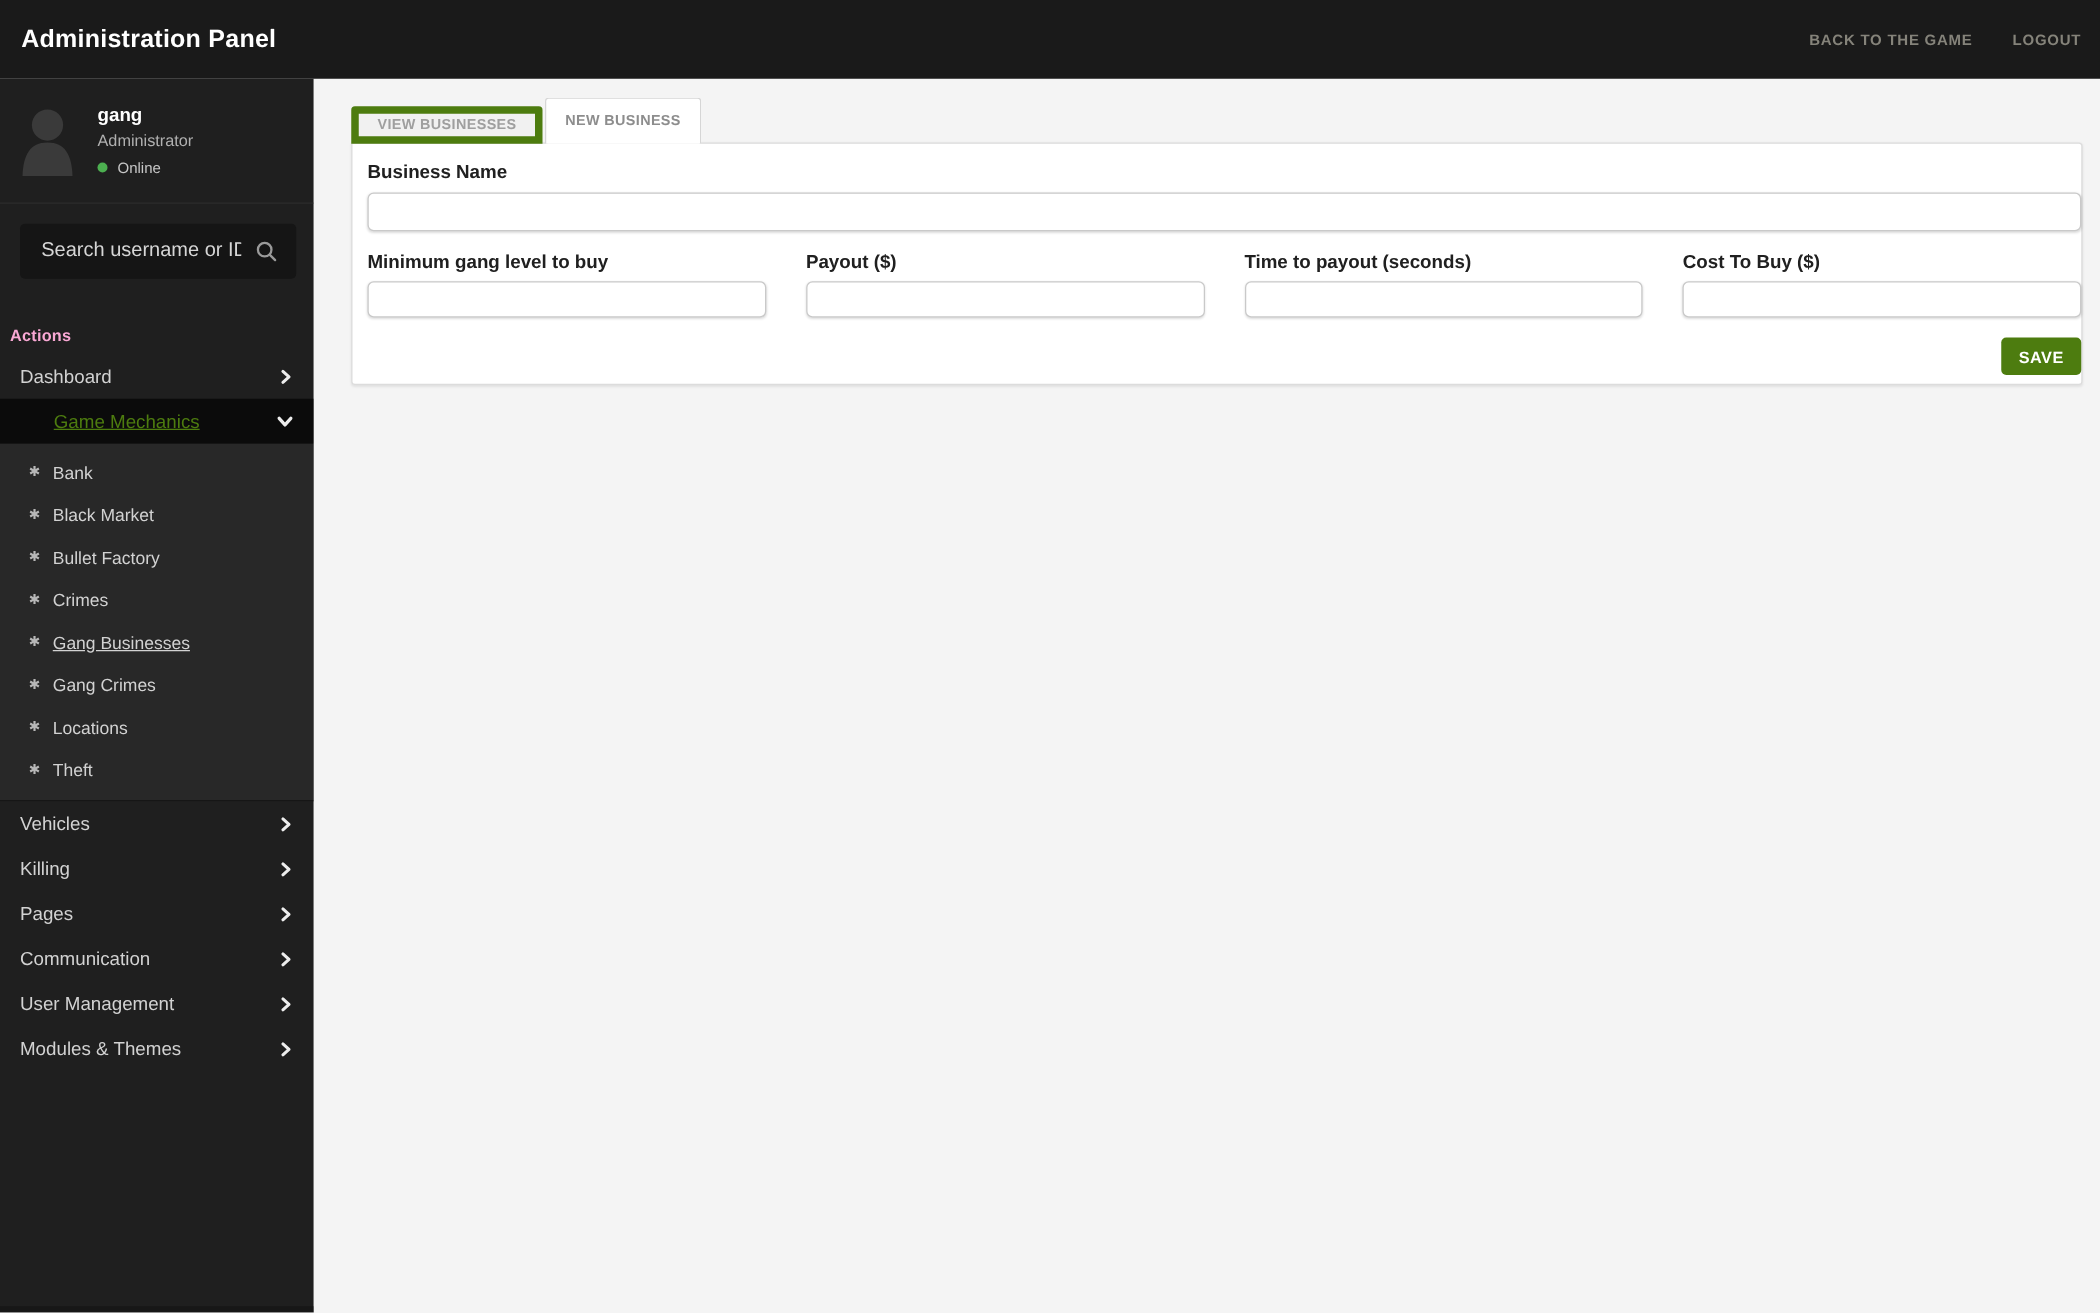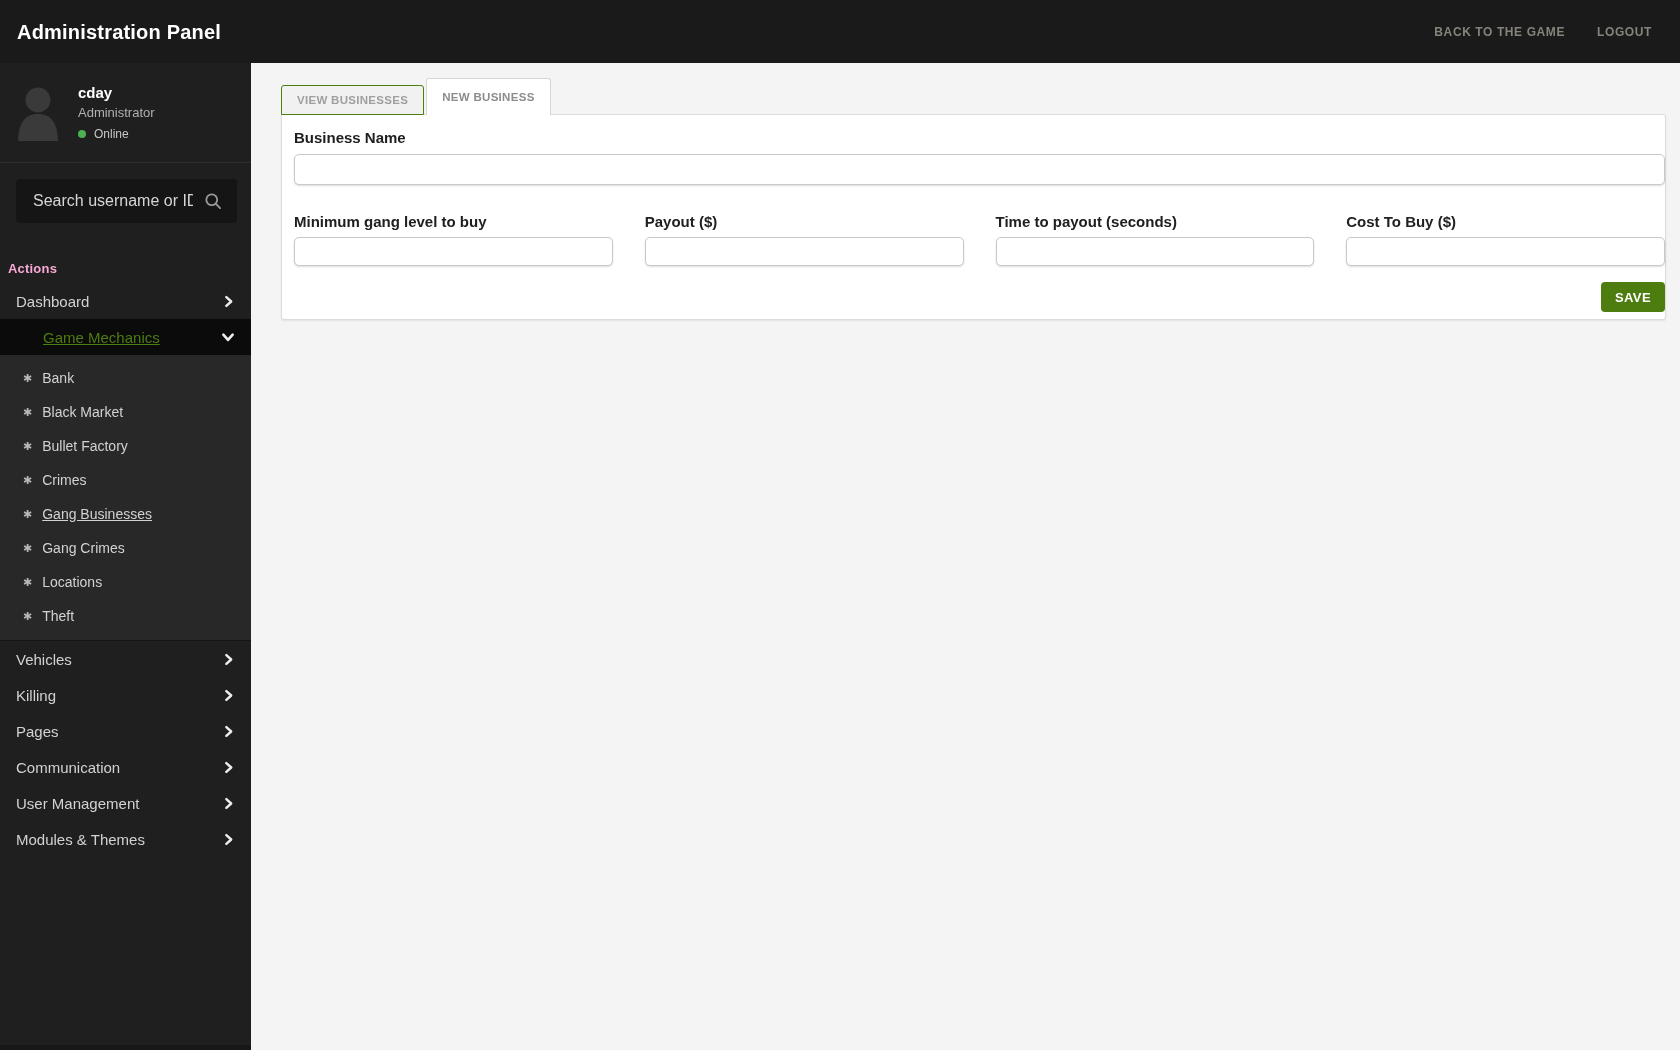--- a/index.html
+++ b/index.html
@@ -5,21 +5,21 @@
   html,body { margin:0; padding:0; }
   body {
     width:1680px; height:1050px; position:relative; overflow:hidden;
     font-family:"Liberation Sans", sans-serif; background:#f5f5f5;
     -webkit-font-smoothing:antialiased;
   }
   
   .topbar { position:absolute; top:0; left:0; width:1680px; height:63px; background:#1a1a1a; z-index:5; }
   .topbar-title { position:absolute; left:17px; top:50%; transform:translateY(-50%);
     color:#ffffff; font-size:20px; font-weight:700; letter-spacing:.2px; }
-  .topbar-links { position:absolute; right:28px; top:50%; transform:translateY(-50%);
+  .topbar-links { position:absolute; right:15px; top:50%; transform:translateY(-50%);
     display:flex; gap:32px;justify-content:flex-end; }
   .topbar-link { color:#85837a; font-size:12px; font-weight:700; letter-spacing:.6px; cursor:pointer; }
 
   
   .sidebar { position:absolute; top:63px; left:0; width:251px; height:987px; background:#1f1f1f; }
   .sidebar-bottom-edge { position:absolute; bottom:0; left:0; width:100%; height:5px; background:#171717; }
 
   .profile { height:99px; border-bottom:1px solid #2d2d2d; position:relative; }
   .avatar { position:absolute; left:15px; top:20px; width:46px; height:58px; border-radius:3px; overflow:hidden; }
   .profile-info { position:absolute; left:78px; top:21px; }
@@ -47,32 +47,32 @@
   .submenu-item { height:34px; display:flex; align-items:center; padding:0 16px 0 23px; gap:10px;
     color:#d2d2d2; font-size:14px; cursor:pointer; }
   .submenu-item .star { color:#b8b8b8; font-size:11px; line-height:1; }
   .submenu-item.current .slabel { text-decoration:underline; }
 
   
   .content { position:absolute; top:63px; left:251px; width:1429px; height:987px; background:#f4f4f4; }
   .tabs { display:flex; align-items:flex-end; margin:15px 0 0 30px; height:37px; position:relative; z-index:2; }
   .tab { box-sizing:border-box; padding:0 15px; display:flex; align-items:center;
     font-size:11.5px; font-weight:700; letter-spacing:.3px; border-radius:3px 3px 0 0; cursor:pointer; white-space:nowrap; }
-  .tab.inactive { height:30px; background:#f1f1f1; border:1px solid #4d7c0f; color:#9f9f9f; }
+  .tab.inactive { height:30px; background:#f1f1f1; border:6px solid #4d7c0f; color:#9f9f9f; }
   .tab.active { height:37px; background:#ffffff; border:1px solid #d6d6d6; border-bottom:none; color:#8d8d8d; margin-left:2px; }
 
   .card { margin-left:30px; margin-top:-1px; width:1385px; box-sizing:border-box; position:relative; z-index:1;
     background:#ffffff; border:1px solid #dcdcdc; border-radius:0 3px 3px 3px;
     box-shadow:0 1px 2px rgba(0,0,0,.08); padding:14px 0 7px 12px; }
   .flabel { font-size:15px; font-weight:700; color:#202020; }
   .tinput { box-sizing:border-box; width:100%; height:31px; border:1px solid #c9c9c9; border-radius:5px;
     box-shadow:0 1px 2px rgba(0,0,0,.14); font-size:14px; padding:0 10px; outline:none;
     background:#ffffff; font-family:inherit; }
   .field-full .tinput { margin-top:8px; }
-  .fgrid { display:grid; grid-template-columns:repeat(4, 1fr); column-gap:32px; margin-top:28px; }
+  .fgrid { display:grid; grid-template-columns:repeat(4, 1fr); column-gap:32px; margin-top:16px; }
   .fgrid .tinput { margin-top:7px; height:29px; }
   .card-footer { display:flex; justify-content:flex-end; margin-top:16px; }
   .save-btn { height:30px; padding:0 14px; background:#4d7c0f; color:#ffffff; border:none; border-radius:4px;
     font-size:13px; font-weight:700; letter-spacing:.4px; font-family:inherit; cursor:pointer; }
 </style>
 </head>
 <body>
 
 <div class="topbar">
   <div class="topbar-title">Administration Panel</div>
@@ -85,21 +85,21 @@
 <div class="sidebar">
 
   <div class="profile">
     <div class="avatar">
       <svg width="46" height="58" viewBox="0 0 46 58">
         <circle cx="23" cy="17" r="12.5" fill="#3a3a3a"></circle>
         <path d="M23 31 C 9 31 3.5 41 3 58 L 43 58 C 42.5 41 37 31 23 31 Z" fill="#3a3a3a"></path>
       </svg>
     </div>
     <div class="profile-info">
-      <div class="profile-name">cday</div>
+      <div class="profile-name">gang</div>
       <div class="profile-role">Administrator</div>
       <div class="profile-status">
         <span class="status-dot"></span>
         <span>Online</span>
       </div>
     </div>
   </div>
 
   <div class="search-box">
     <input class="search-input" type="text" placeholder="Search username or ID" style="">

